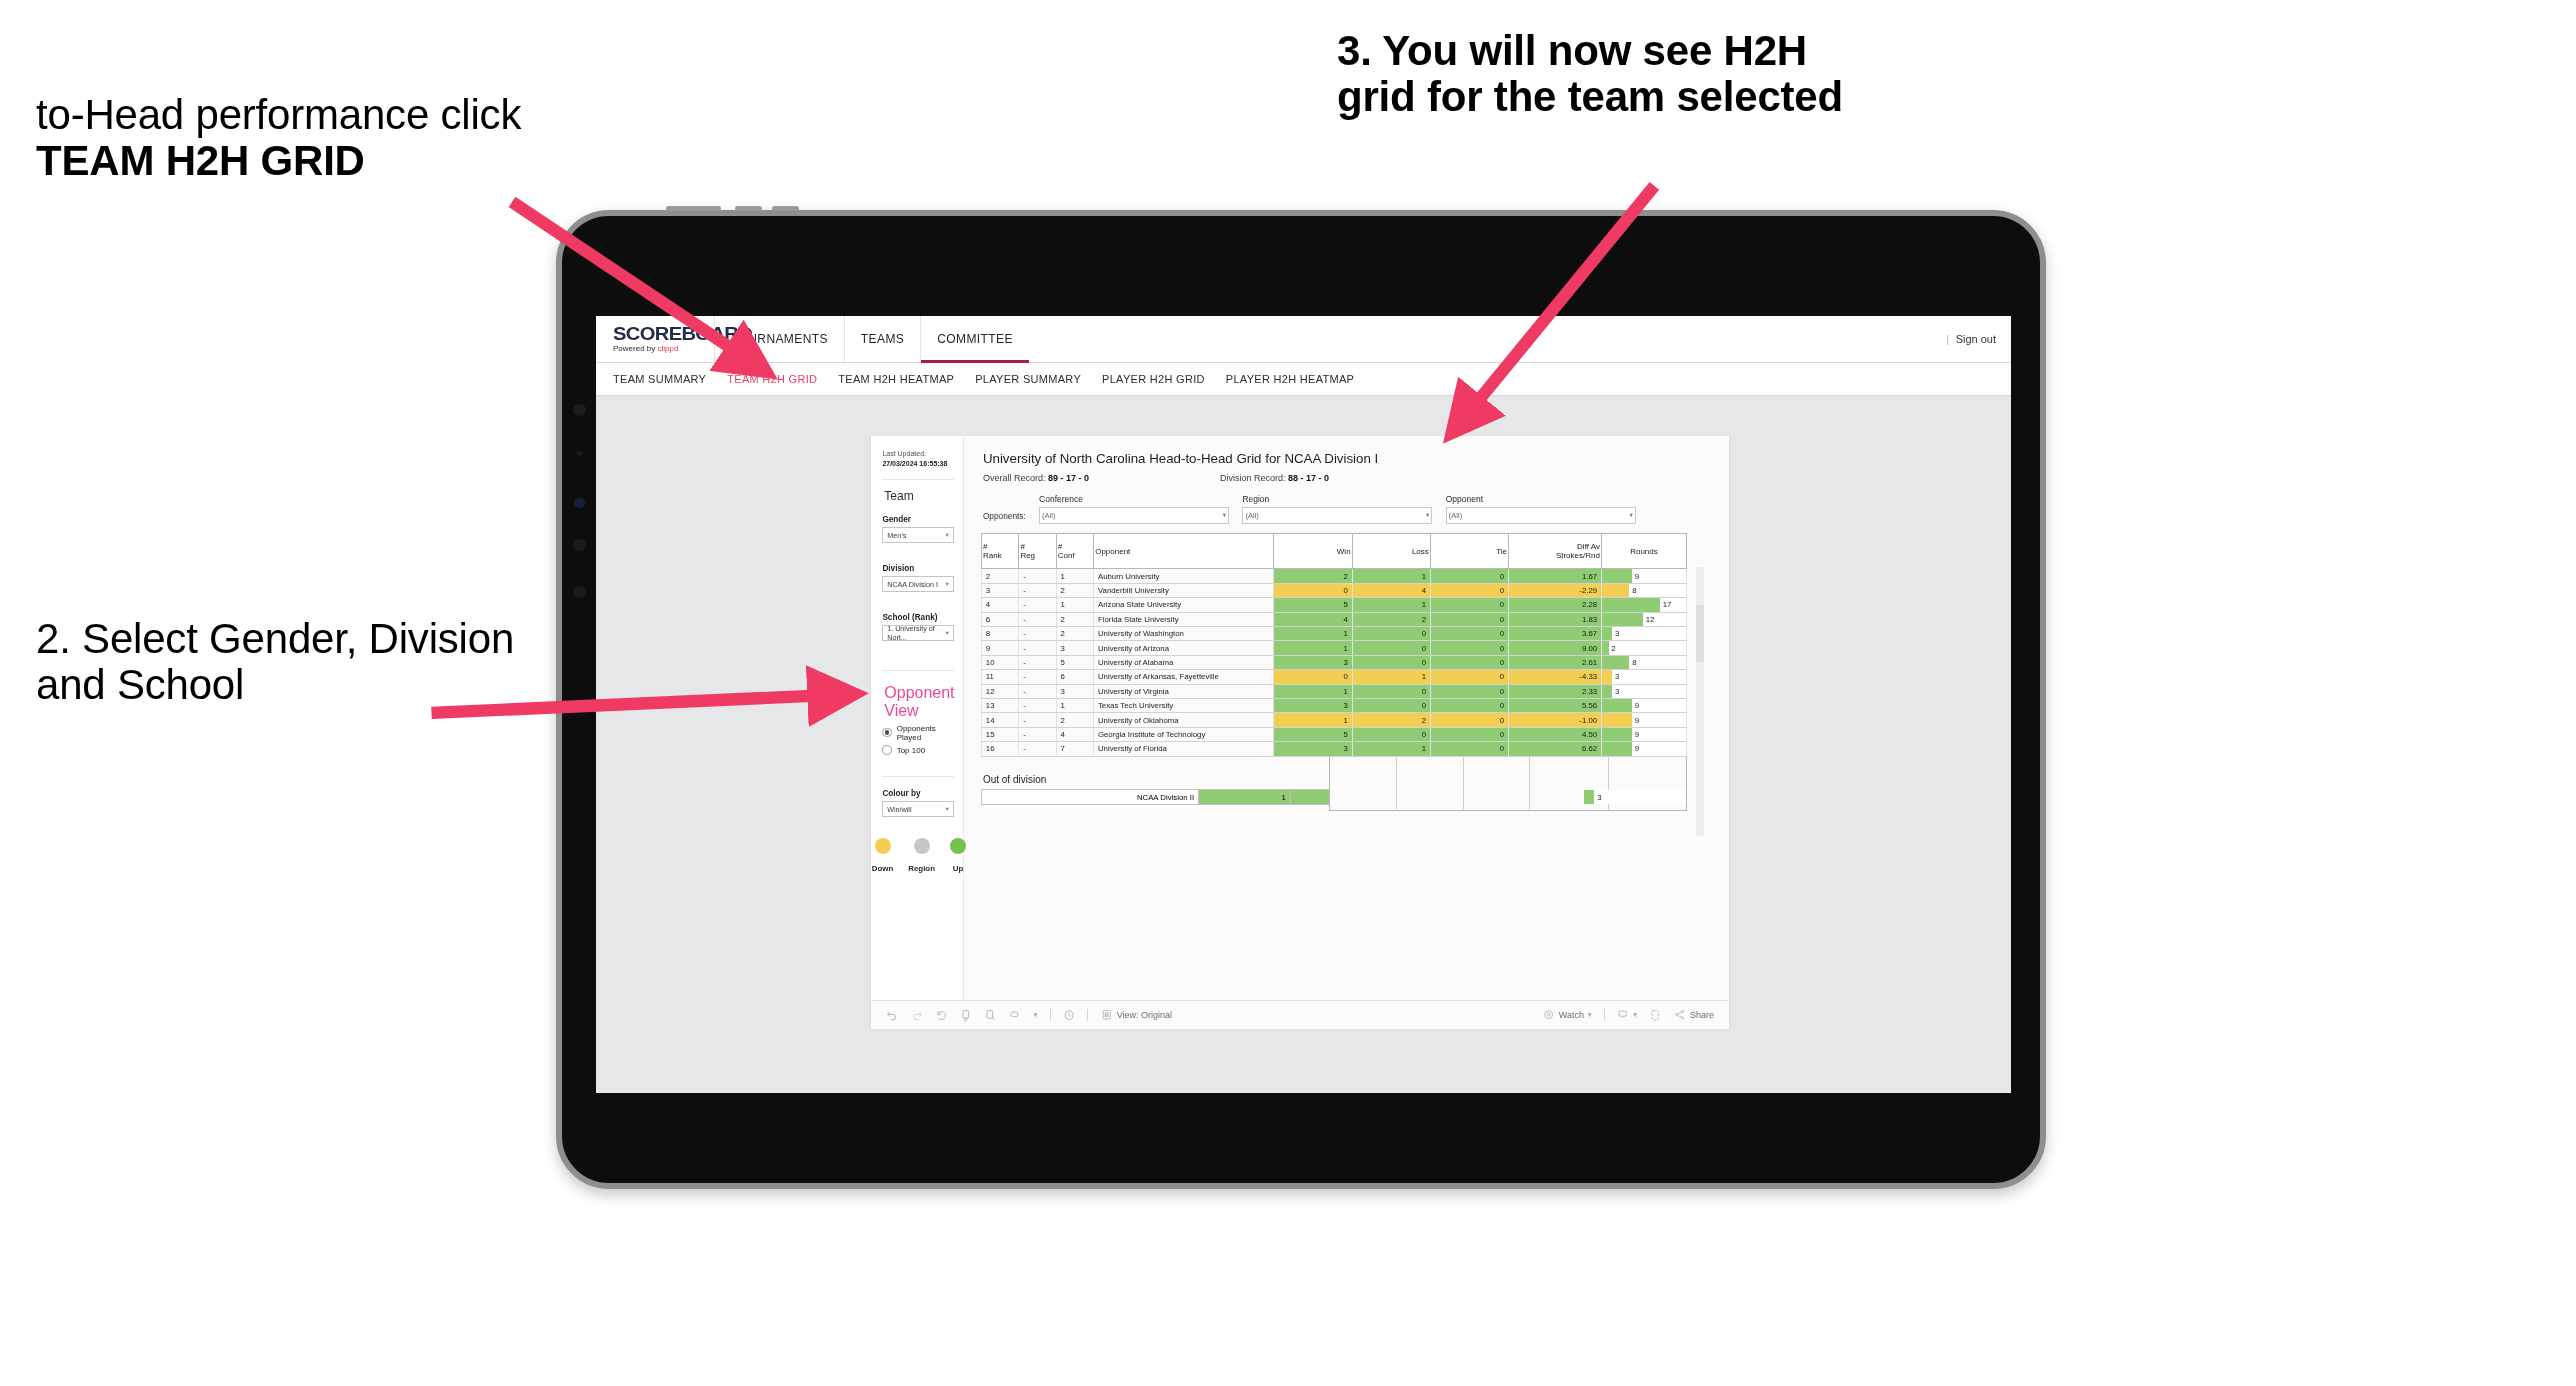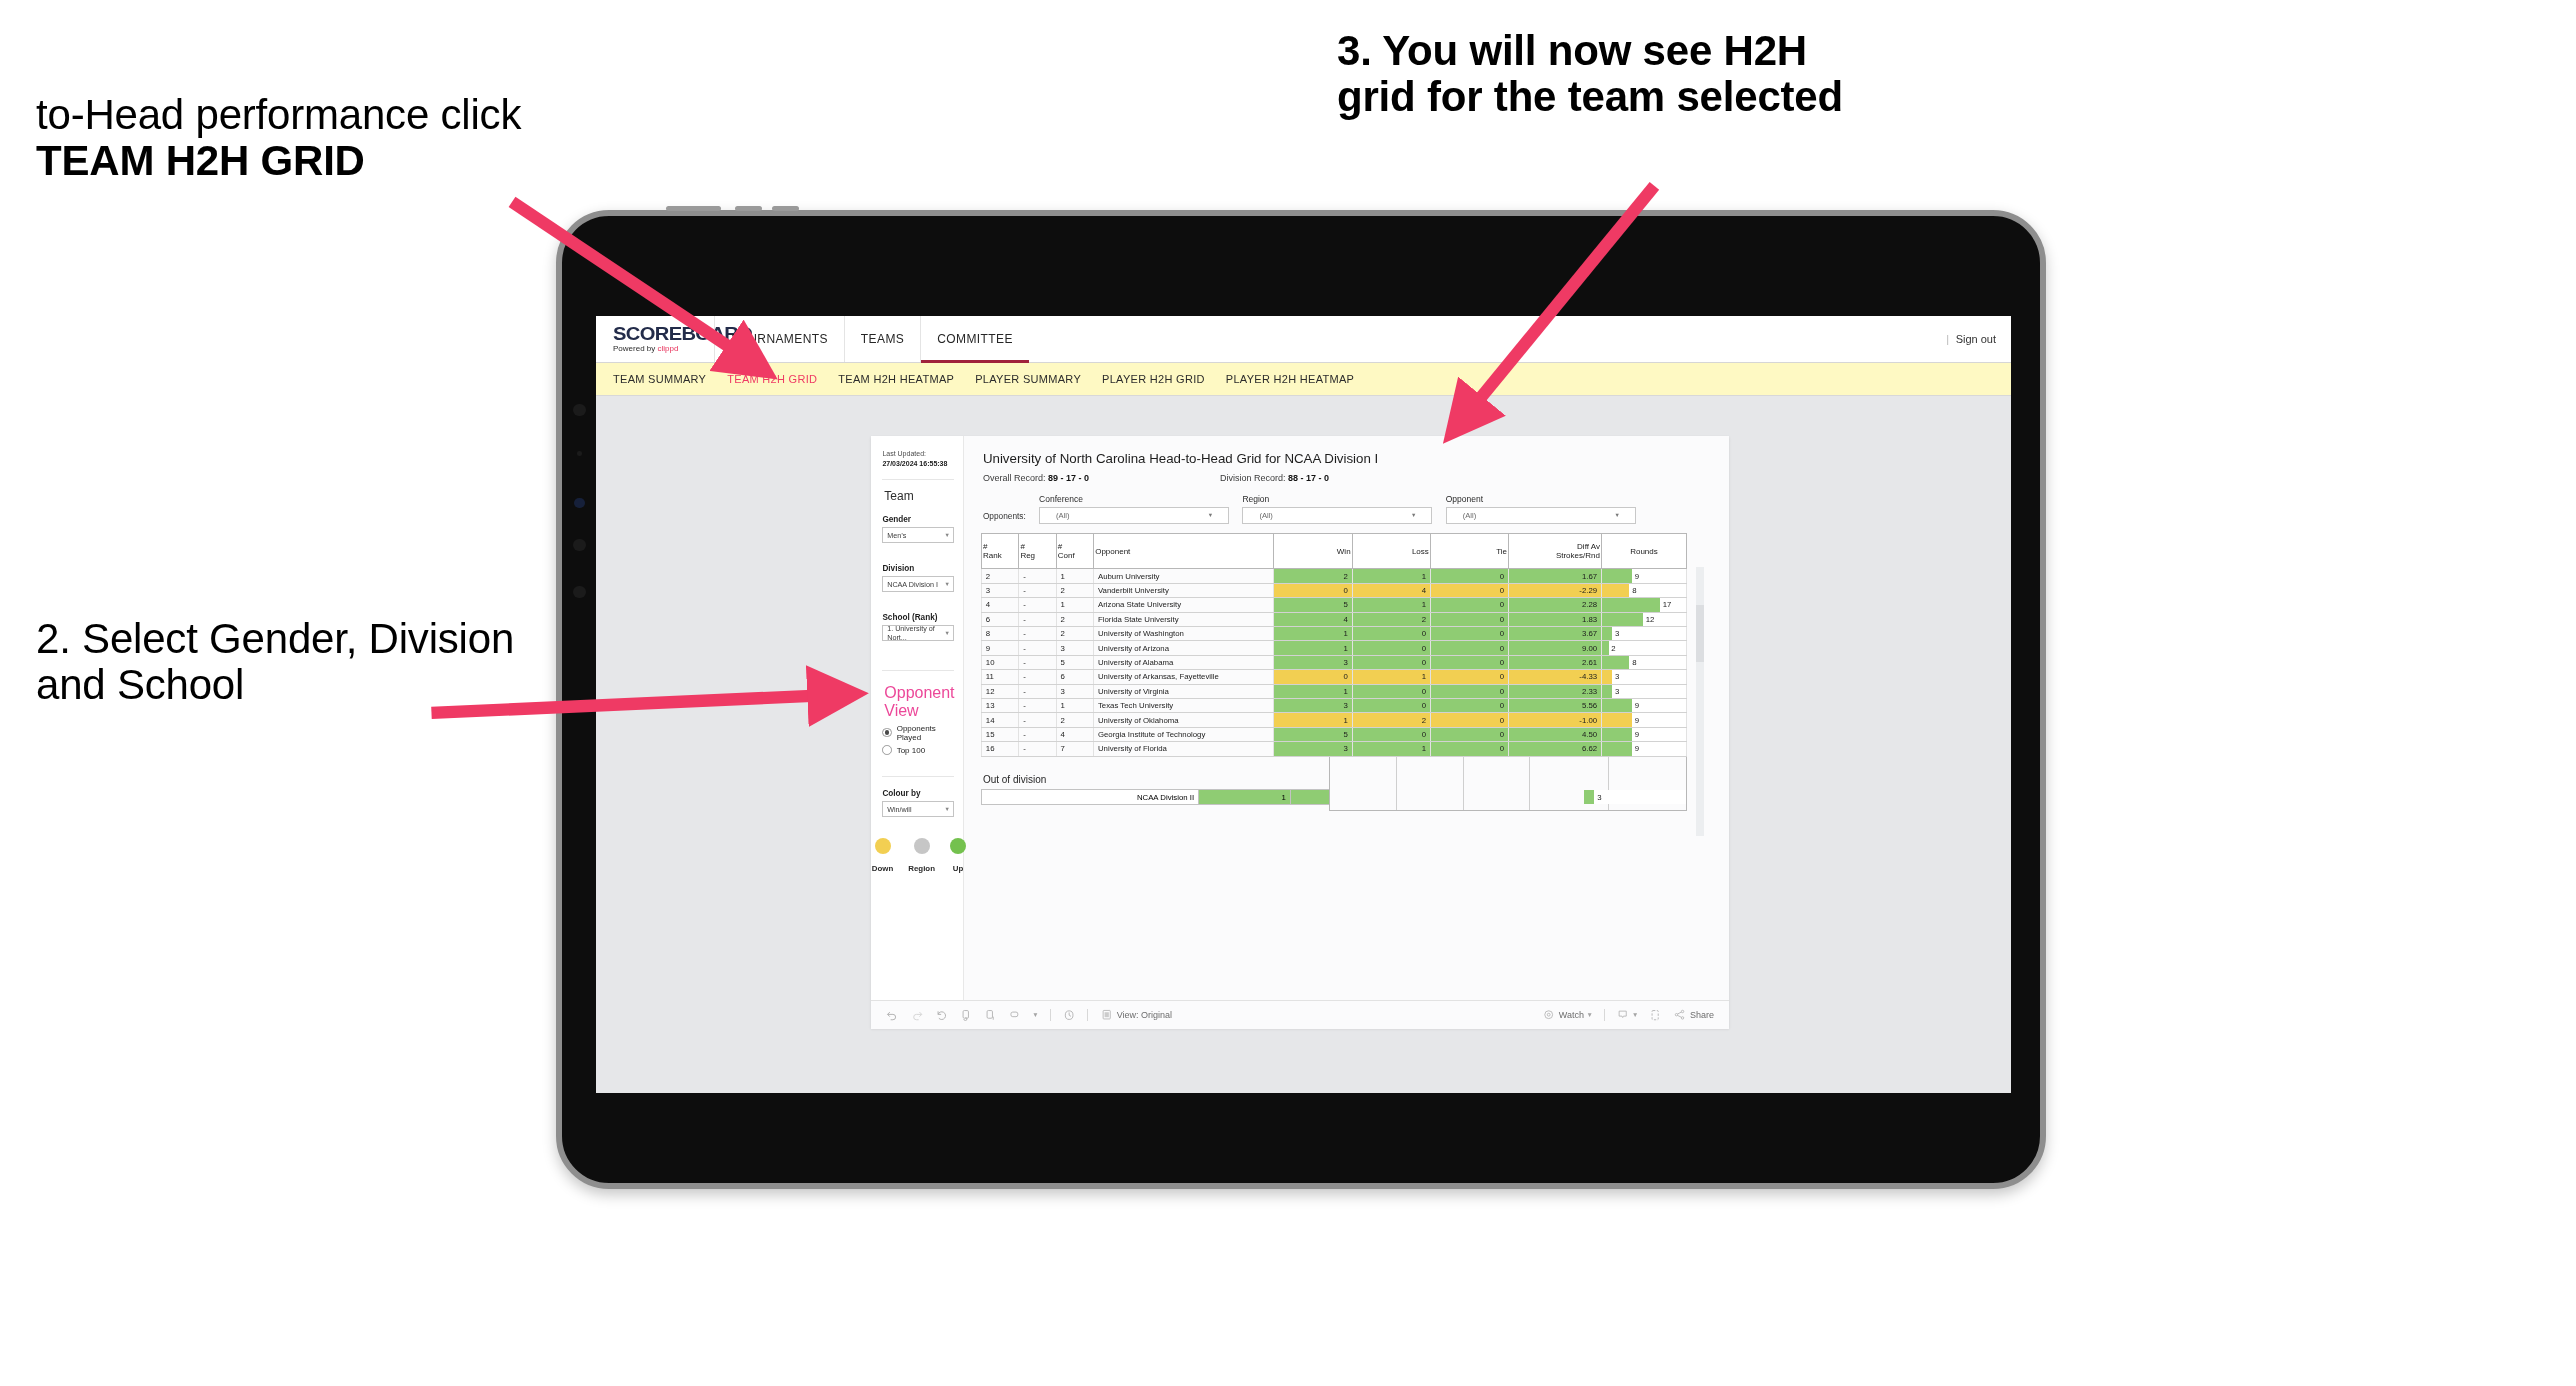--- a/index.html
+++ b/index.html
@@ -49,21 +49,21 @@
   .logo .lg2 em{font-style:normal;color:#e8335c;font-weight:normal;}
   .navtab{display:flex;align-items:center;padding:0 16px;font-size:12px;
           color:#262626;letter-spacing:0.4px;border-left:0.9px solid #e4e4e4;position:relative;}
   .navtab:last-of-type{border-right:0.9px solid #e4e4e4;}
   .navtab.sel::after{content:"";position:absolute;left:0;right:0;bottom:-0.9px;height:2.8px;background:#a0223c;}
   .head-right{margin-left:auto;display:flex;align-items:center;padding-right:15px;
               font-size:11px;color:#333;gap:6.6px;}
   .head-right .sep{color:#b9b9b9;}
 
   
-  .subnav{height:32px;background:#fef9c3;display:flex;align-items:center;
+  .subnav{height:32px;background:#ffffff;display:flex;align-items:center;
           padding-left:17px;gap:21px;border-bottom:0.9px solid #d8d8d8;}
   .subtab{font-size:11px;color:#2c2c2c;letter-spacing:0.3px;white-space:nowrap;}
   .subtab.active{color:#ef3a64;}
 
   
   .dash{position:relative;height:700px;background:#e6e7e9;}
   .card{position:absolute;left:275px;top:40px;width:858px;height:593px;
         background:#fbfbfc;box-shadow:0 0.9px 2.8px rgba(0,0,0,.10);}
 
   
@@ -98,21 +98,21 @@
   .title{font-size:13.3px;color:#1d1d1d;margin:1.9px 0 6.6px 1.9px;}
   .records{display:flex;font-size:9px;color:#3a3a3a;margin:0 0 11.4px 1.9px;}
   .records .r1{width:237px;}
   .records b{color:#111;font-weight:bold;}
 
   .filters{display:flex;align-items:flex-end;gap:13.3px;margin:0 0 9.5px 1.9px;}
   .filters .opl{font-size:8.3px;color:#333;padding-bottom:2.8px;}
   .fcol{width:190px;}
   .fcol .fc-lbl{font-size:8.5px;color:#2a2a2a;margin-bottom:2.8px;}
   .fsel{height:15px;border:0.9px solid #c8c8c8;background:#fff;display:flex;align-items:center;
-        justify-content:space-between;padding:0 16px;font-size:7.6px;color:#6a6a6a;}
+        justify-content:space-between;padding:0 2px;font-size:7.6px;color:#6a6a6a;}
   .fsel .cv{font-size:6.6px;color:#7a7a7a;}
 
   
   .tblwrap{position:relative;width:706px;}
   table.grid{border-collapse:collapse;width:706px;table-layout:fixed;font-size:7.8px;color:#1c1c1c;}
   table.grid th{border:0.9px solid #b7b7b7;background:#fff;font-weight:normal;
                 font-size:8px;color:#1a1a1a;height:32px;vertical-align:middle;}
   table.grid td{border-left:0.9px solid #e2e2e2;border-right:0.9px solid #e2e2e2;
                 border-bottom:0.9px solid #d2d2d2;height:14.4px;padding:0 3.8px;box-sizing:border-box;}
   .c-rank,.c-reg,.c-conf{width:30px;text-align:left;}

